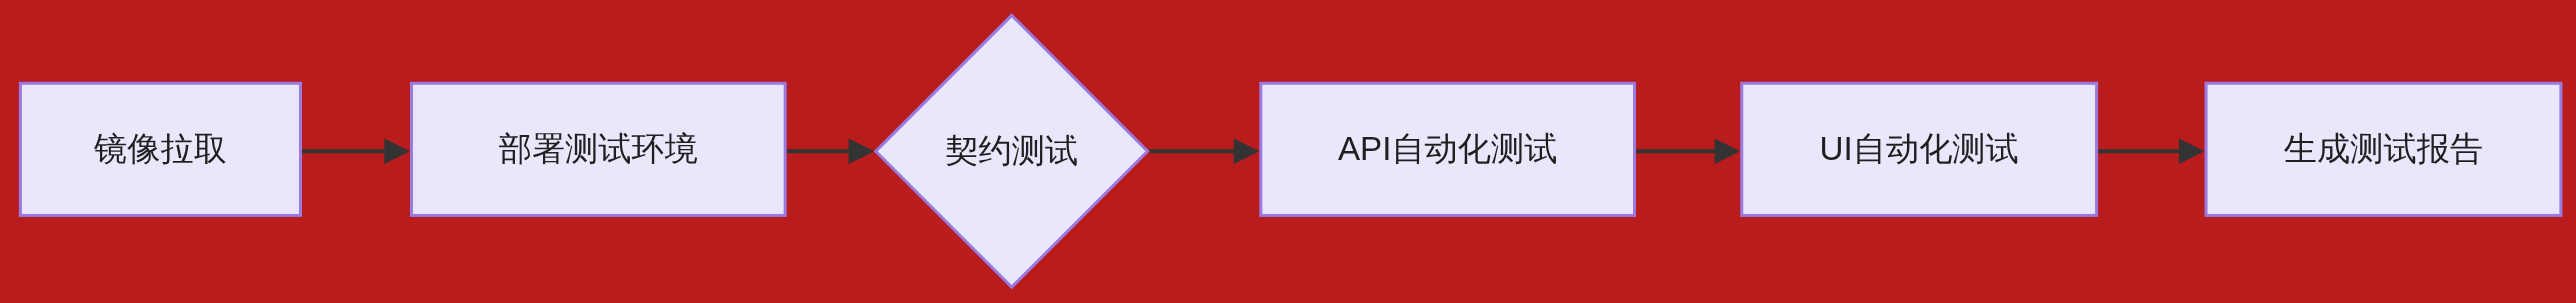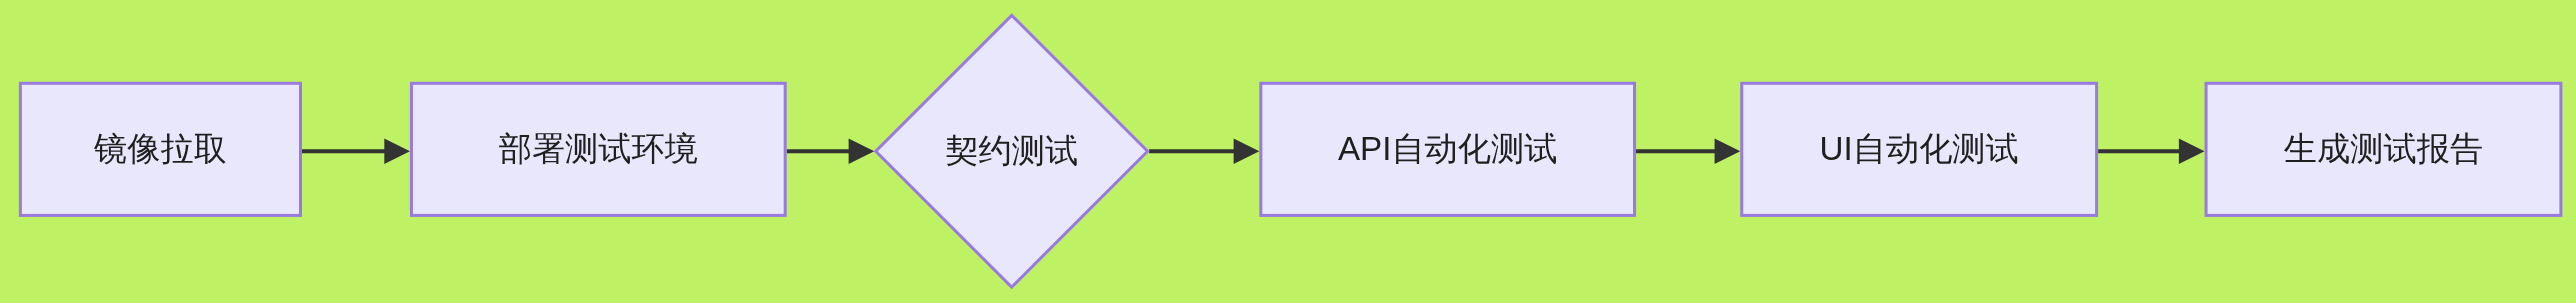--- a/index.html
+++ b/index.html
@@ -8,21 +8,21 @@
     padding: 0;
     background: #ffffff;
   }
   body {
     font-family: "Liberation Sans", "DejaVu Sans", sans-serif;
   }
   #canvas {
     position: relative;
     width: 2576px;
     height: 304px;
-    background: #bef264;
+    background: #b91c1c;
     overflow: hidden;
   }
   #flow-svg {
     position: absolute;
     left: 0;
     top: 0;
     width: 2576px;
     height: 304px;
     display: block;
   }

